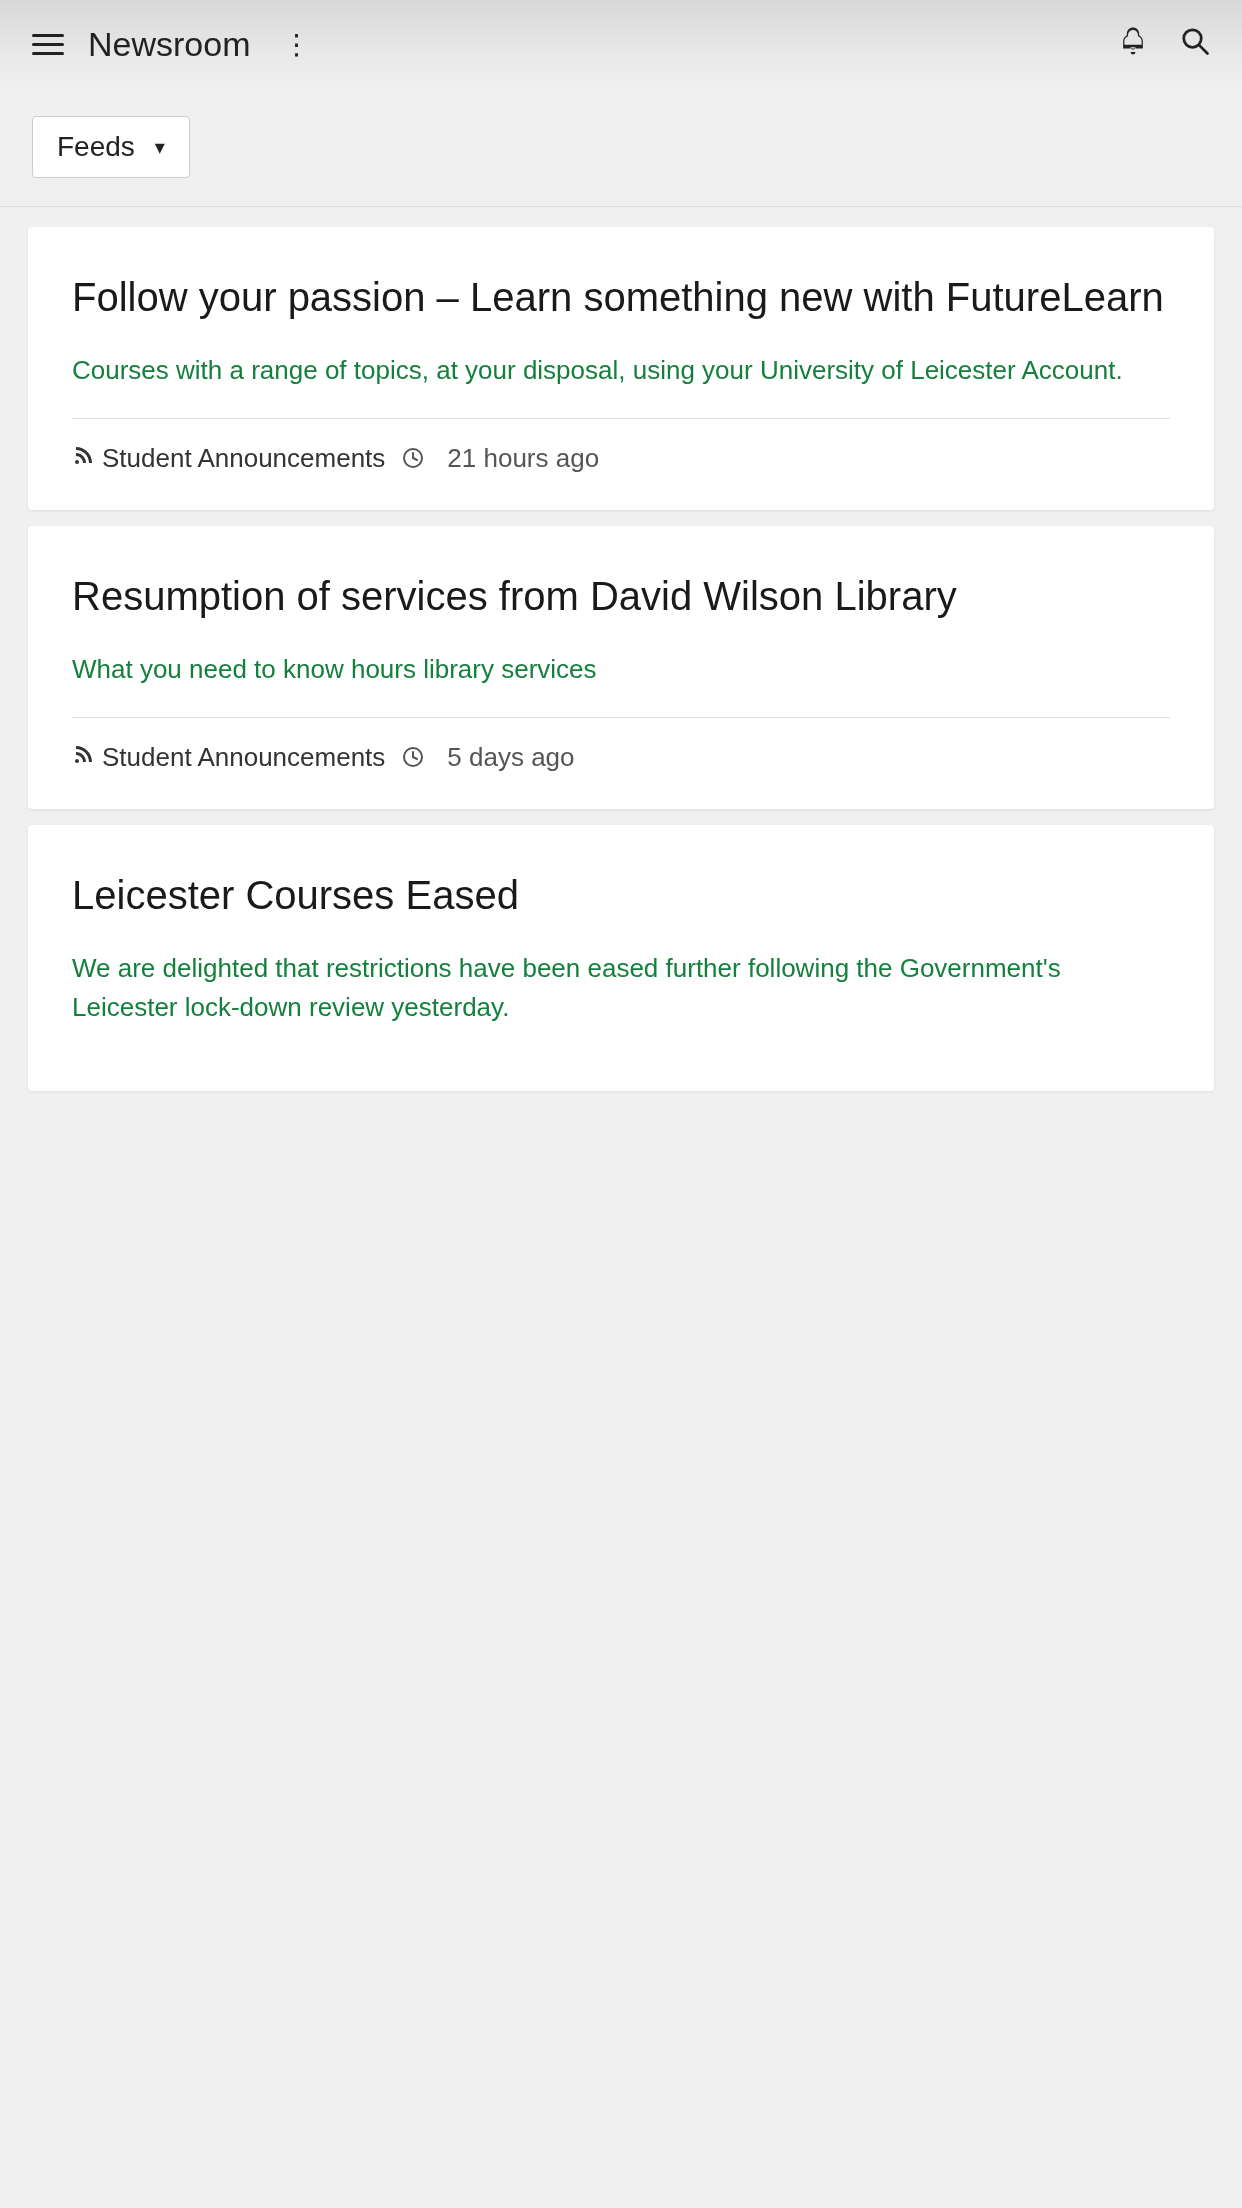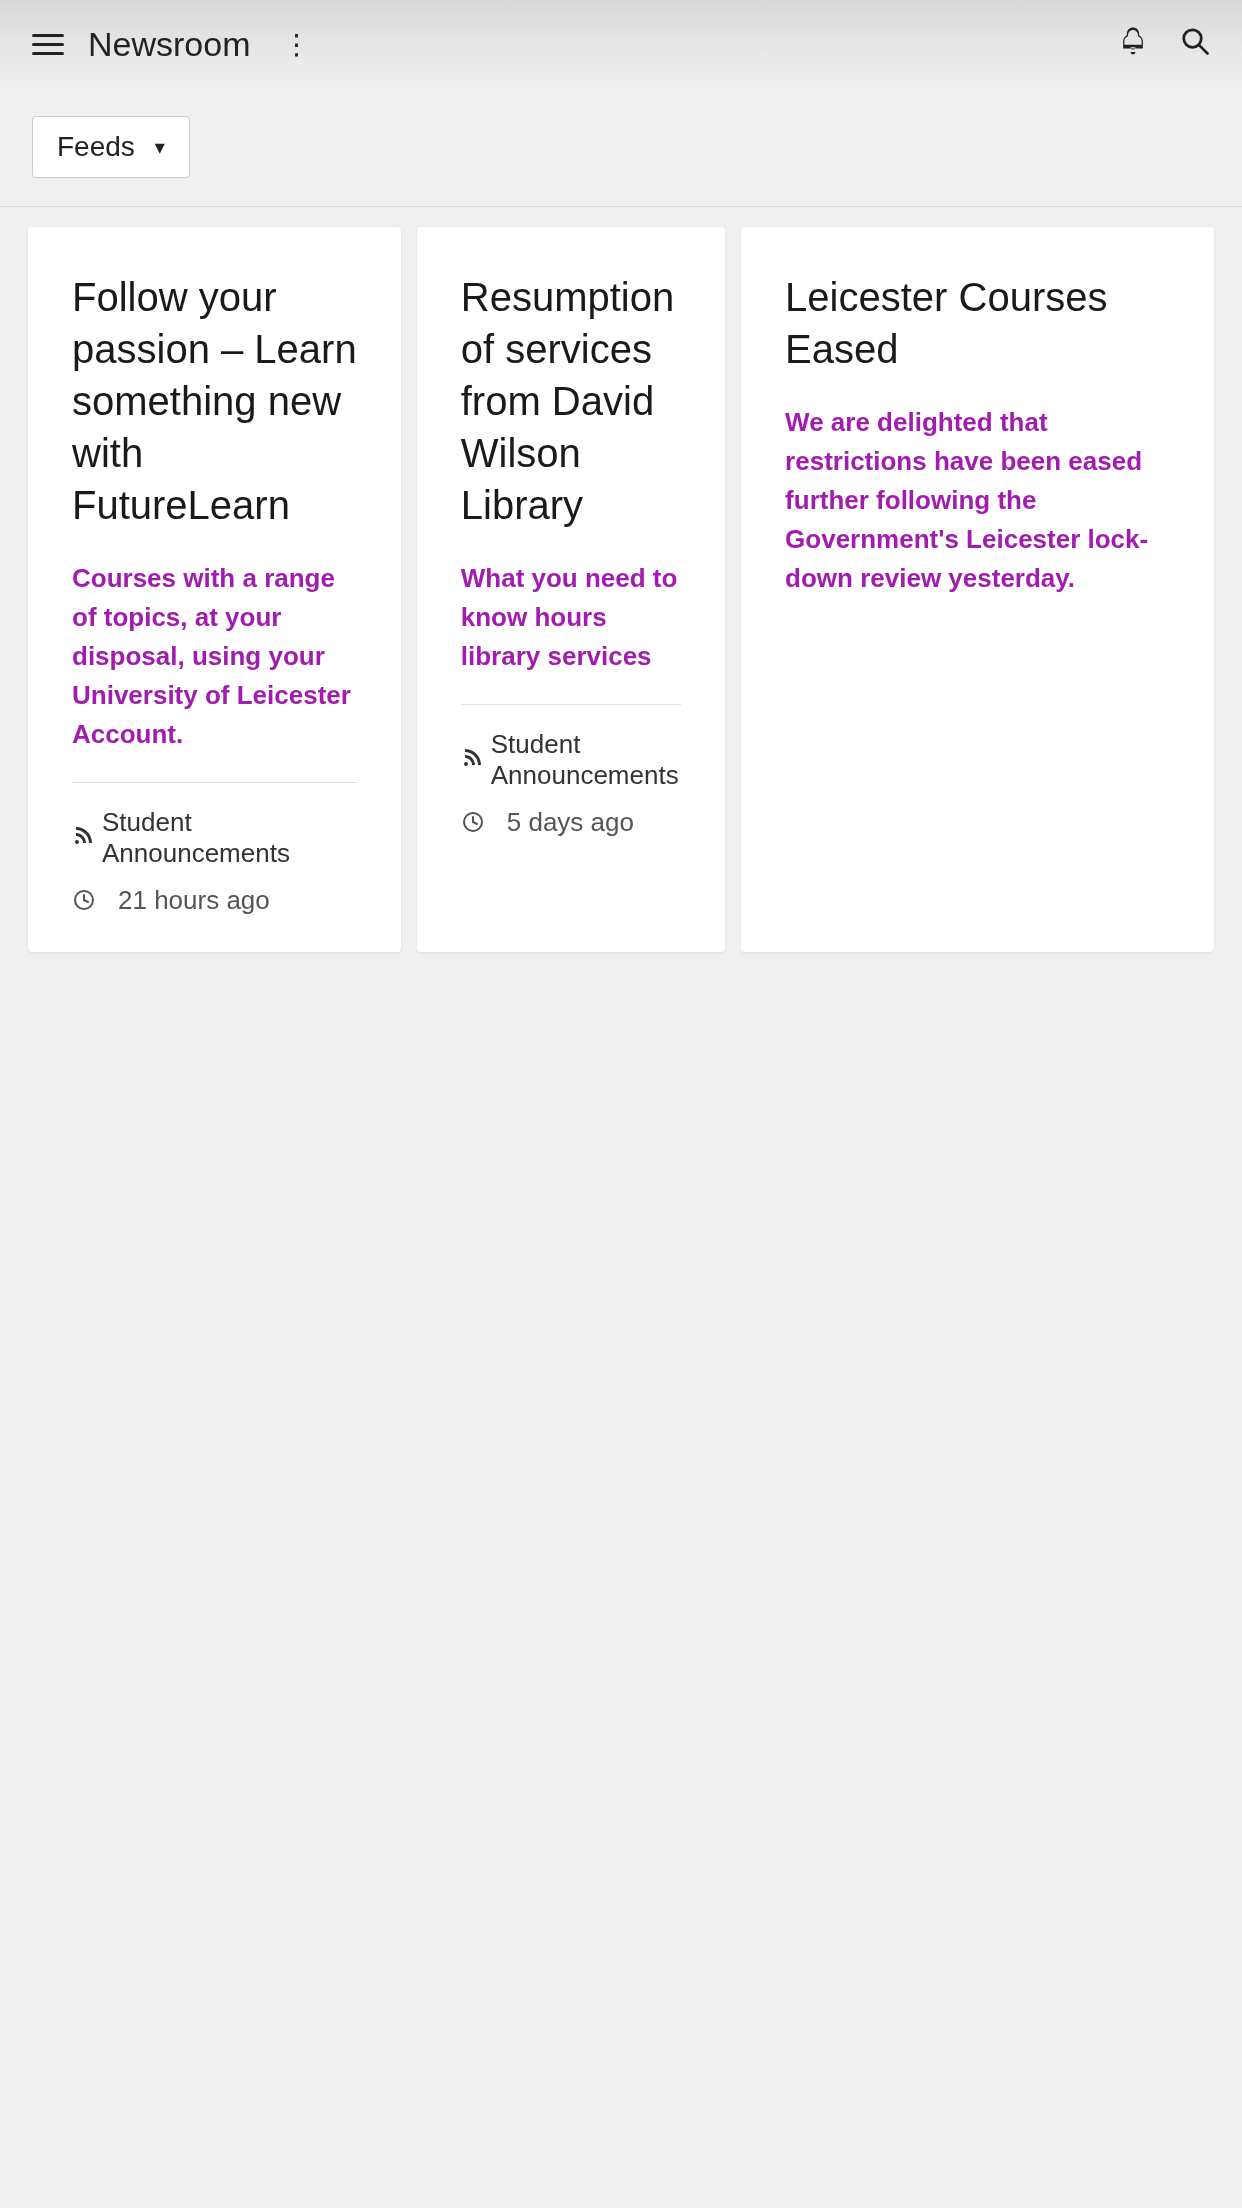--- a/index.html
+++ b/index.html
@@ -103,21 +103,21 @@
     }
 
     .feeds-button .caret {
       font-size: 20px;
     }
 
     
     .news-feed {
       padding: 20px 28px;
       display: flex;
-      flex-direction: row;
+      flex-direction: column;
       gap: 16px;
     }
 
     
     .news-card {
       background: #fff;
       border-radius: 4px;
       padding: 44px 44px 36px 44px;
       box-shadow: 0 1px 3px rgba(0,0,0,0.08);
     }
@@ -125,22 +125,22 @@
     .news-card-title {
       font-size: 40px;
       font-weight: 300;
       line-height: 1.3;
       color: #1a1a1a;
       margin-bottom: 28px;
     }
 
     .news-card-summary {
       font-size: 26px;
-      font-weight: 700;
-      color: #a21caf;
+      font-weight: 400;
+      color: #15803d;
       line-height: 1.5;
       margin-bottom: 28px;
     }
 
     .news-card-divider {
       border: none;
       border-top: 1px solid #e0e0e0;
       margin-bottom: 24px;
     }
 

